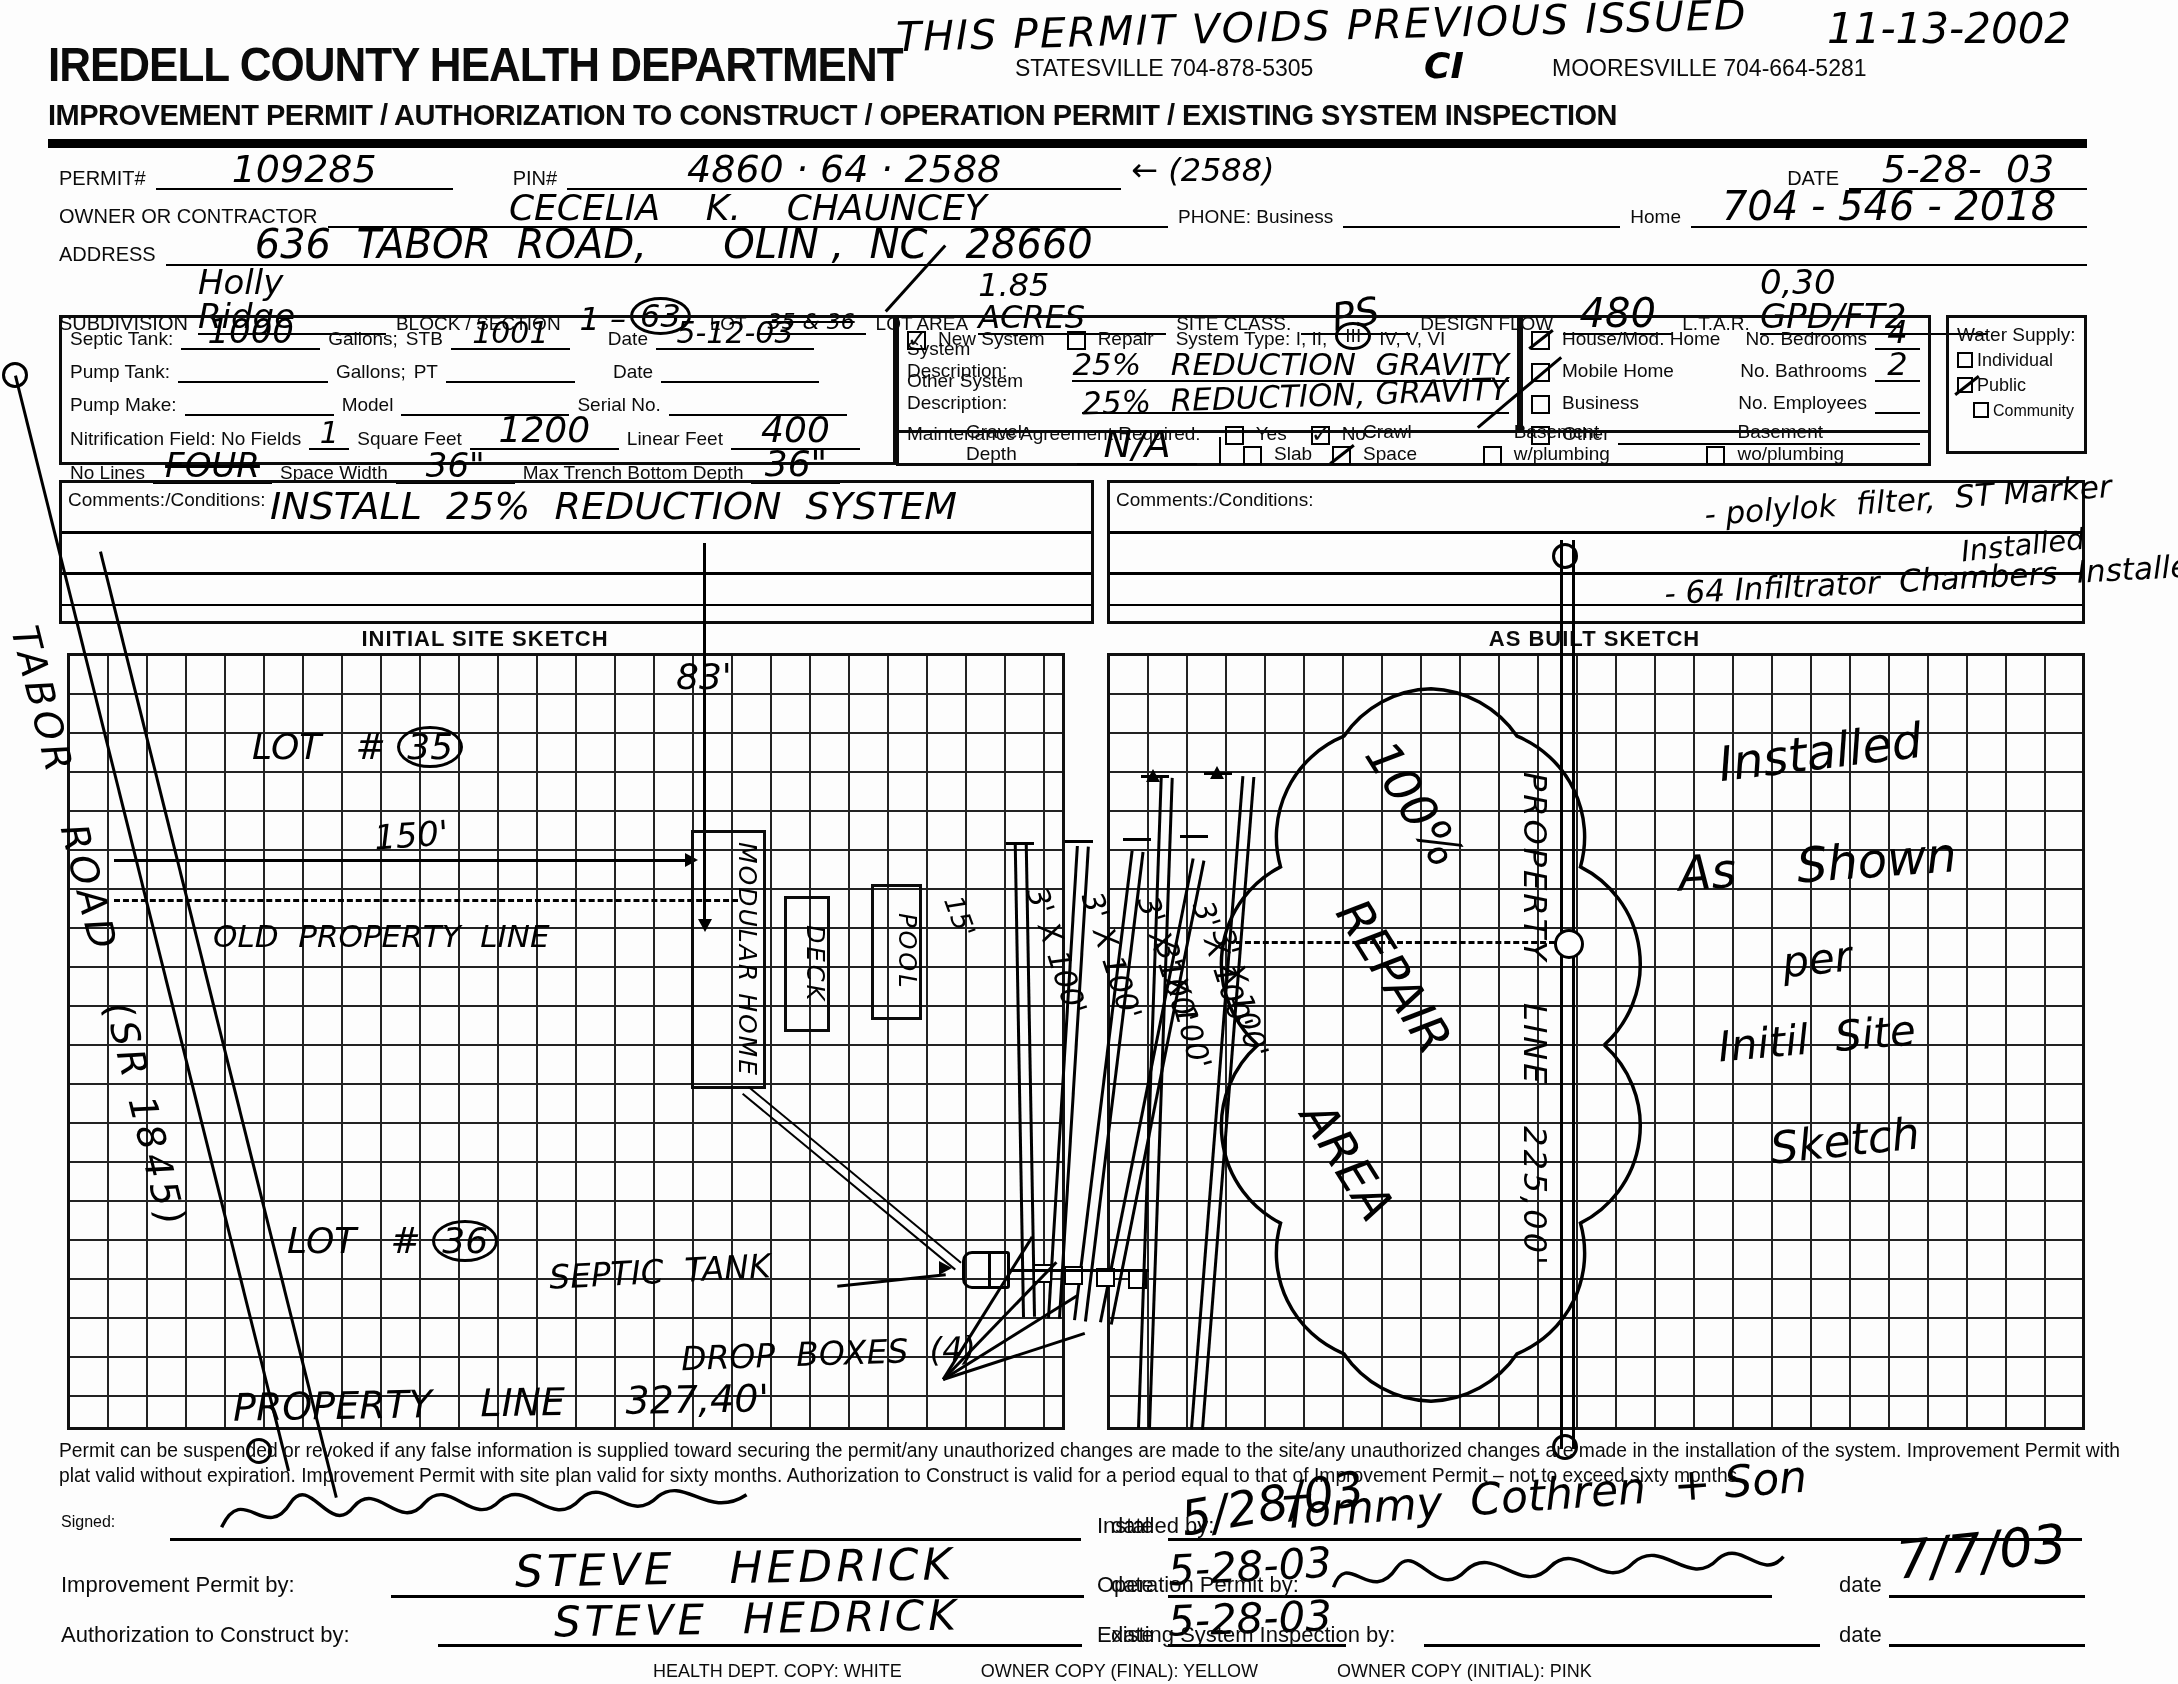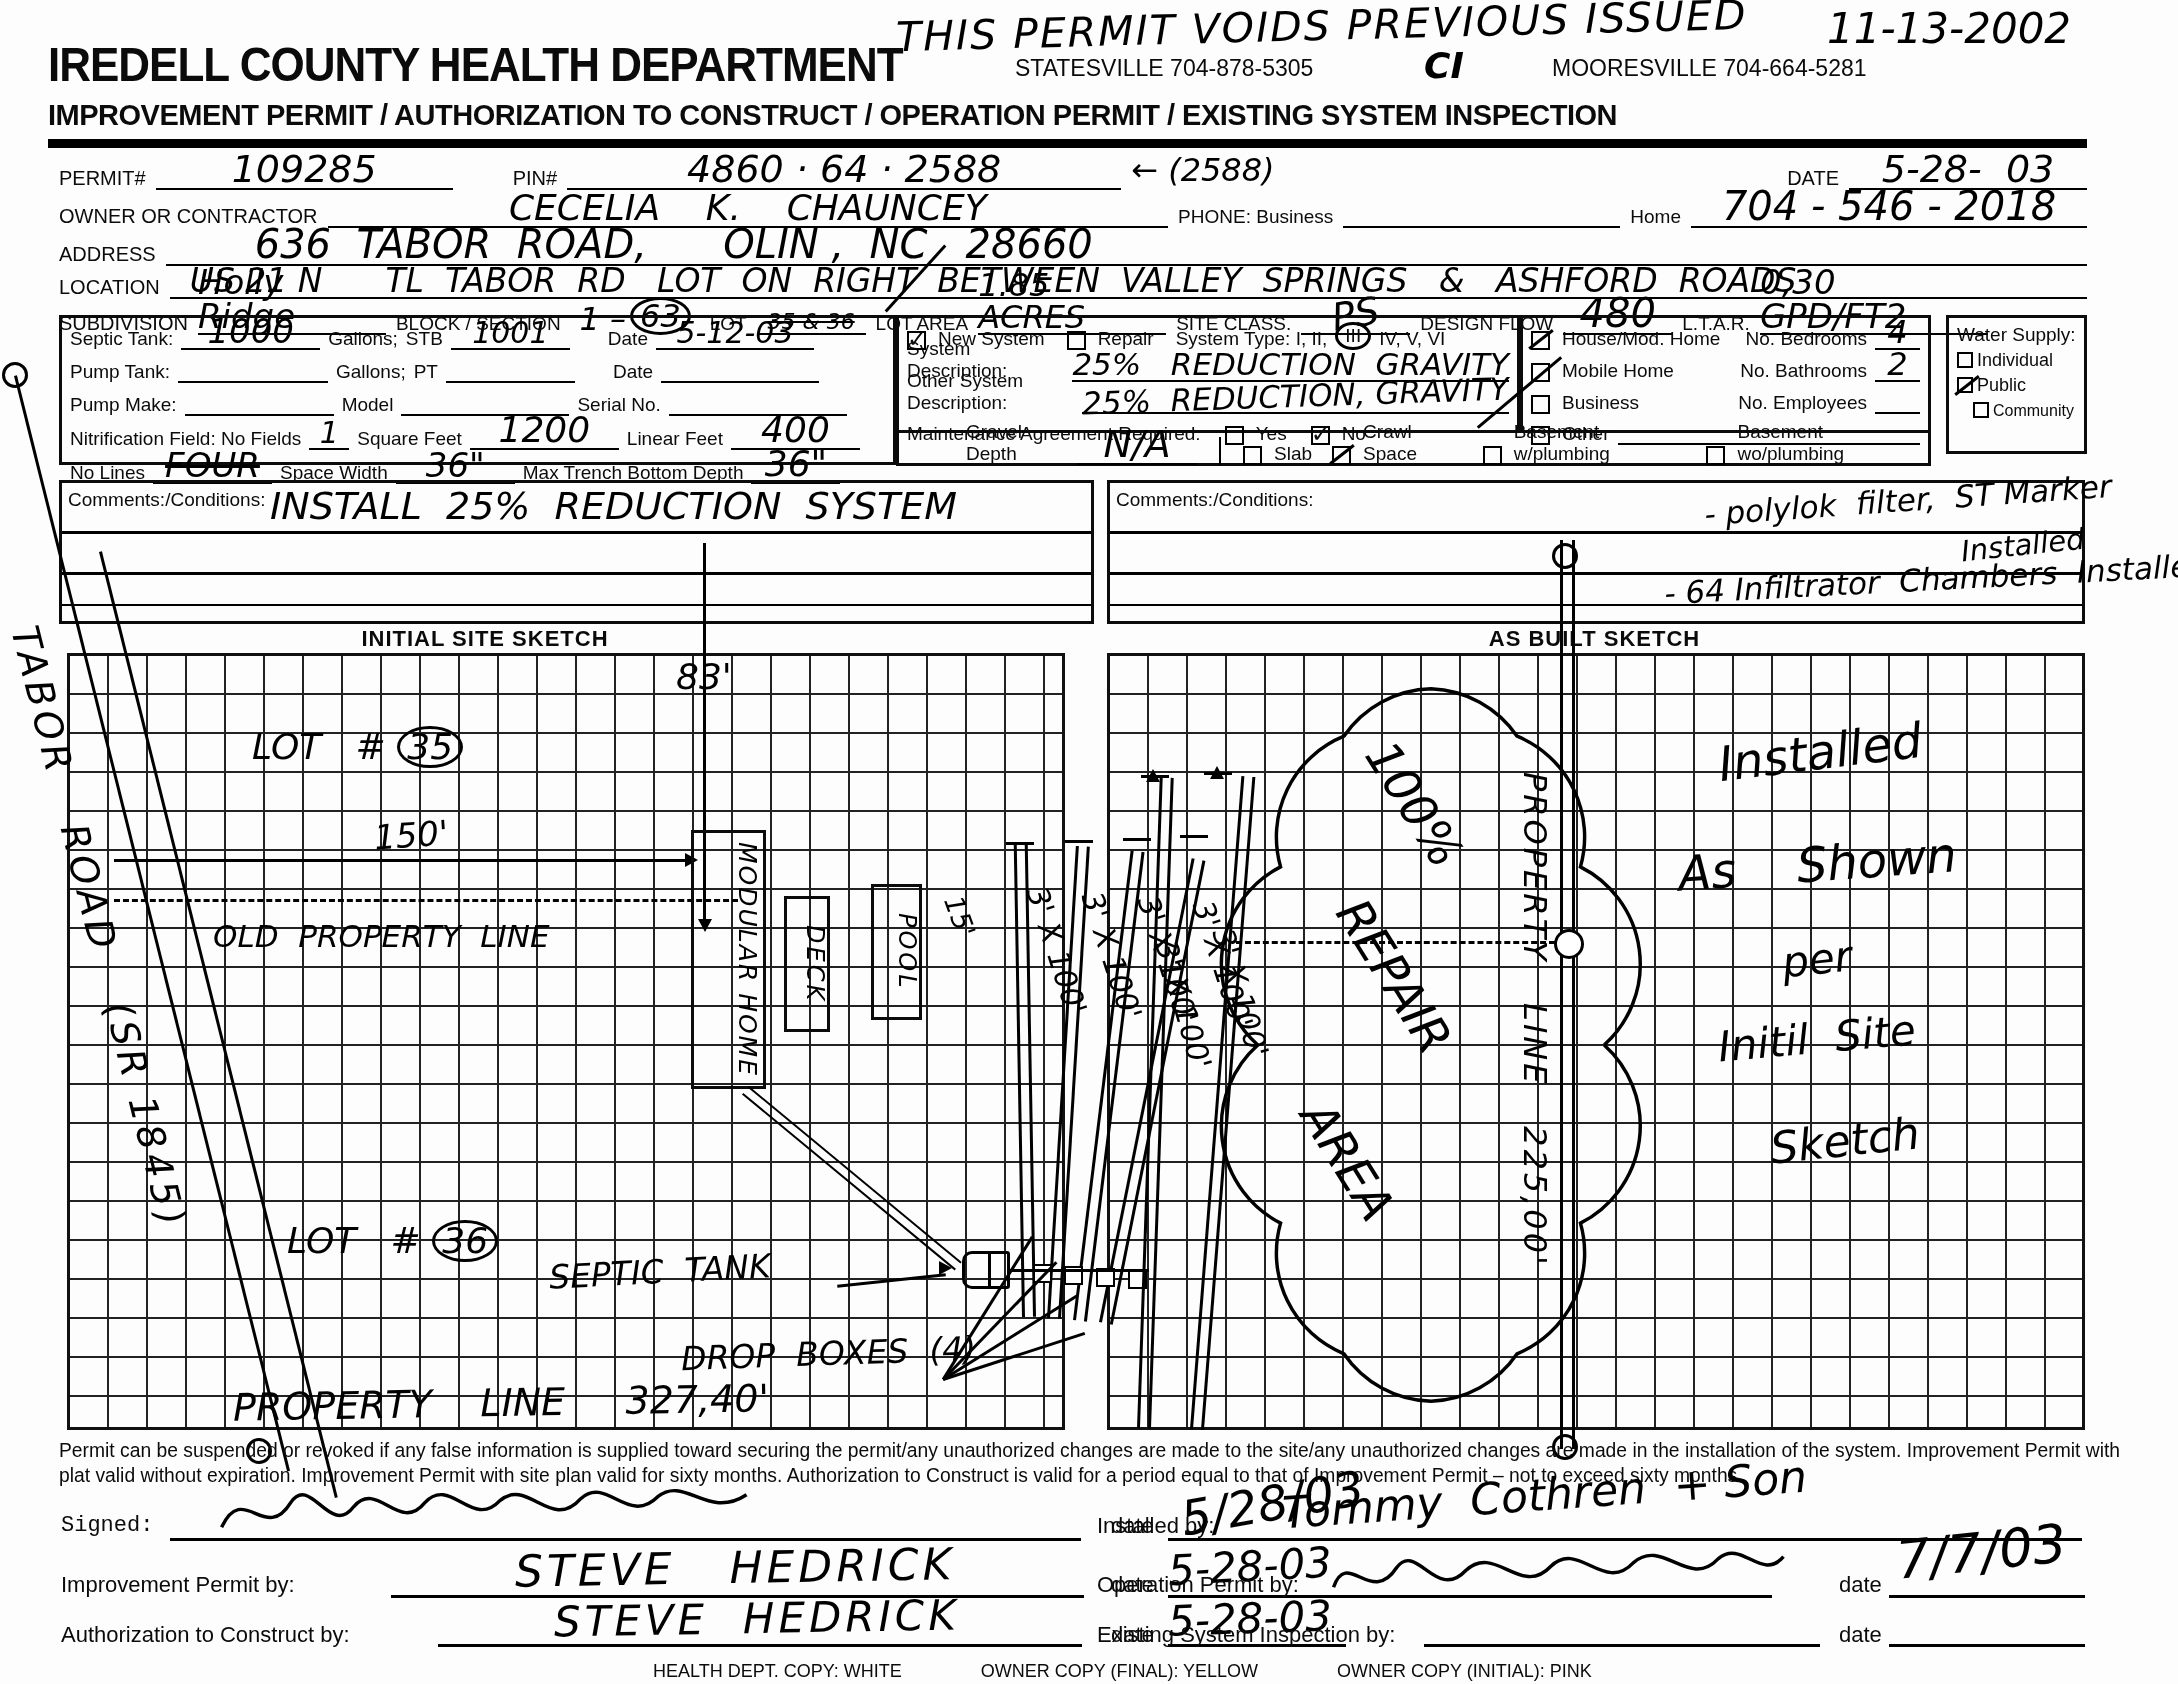--- a/index.html
+++ b/index.html
@@ -81,26 +81,20 @@
       </span>
   </div>
 
   <div class="frow" style="left:59px;top:226px;width:2028px;height:40px;">
     <span class="lbl" style="font-size:20px;">ADDRESS</span>
     <span class="fld" style="flex:1;justify-content:flex-start;padding-left:89px;">
         <span class="hw pre" style="font-size:40px;">636  TABOR  ROAD,      OLIN ,  NC   28660</span>
       </span>
   </div>
 
-  <div class="frow" style="left:59px;top:259px;width:2028px;height:40px;">
-    <span class="lbl" style="font-size:20px;">LOCATION</span>
-    <span class="fld" style="flex:1;justify-content:flex-start;padding-left:20px;">
-        <span class="hw pre" style="font-size:33px;">US 21 N      TL  TABOR  RD   LOT  ON  RIGHT  BETWEEN  VALLEY  SPRINGS   &amp;   ASHFORD  ROADS</span>
-      </span>
-  </div>
 
   <div class="frow" style="left:59px;top:293px;width:2028px;height:42px;">
     <span class="lbl" style="font-size:20px;">SUBDIVISION</span>
     <span class="fld" style="width:188px;">
         <span class="hw" style="font-size:34px;">Holly Ridge</span>
       </span>
     <span class="lbl" style="font-size:19px;">BLOCK / SECTION</span>
     <span class="fld" style="width:129px;border-bottom:none;">
       <span class="hw" style="font-size:32px;">1 –</span>
       <span class="hw circ" style="font-size:32px;margin-left:4px;">63</span>
@@ -397,21 +391,21 @@
   <div class="abs hw pre" style="left:1174px;top:978px;font-size:30px;transform:rotate(74deg);">3' X 100'</div>
 
   <div class="abs hw" style="left:1718px;top:728px;font-size:48px;transform:rotate(-7deg);">Installed</div>
   <div class="abs hw pre" style="left:1678px;top:840px;font-size:48px;transform:rotate(-4deg);">As    Shown</div>
   <div class="abs hw" style="left:1782px;top:939px;font-size:42px;transform:rotate(-6deg);">per</div>
   <div class="abs hw pre" style="left:1718px;top:1018px;font-size:42px;transform:rotate(-5deg);">Initil  Site</div>
   <div class="abs hw" style="left:1770px;top:1119px;font-size:44px;transform:rotate(-6deg);">Sketch</div>
 
   <div class="abs lbl" style="left:59px;top:1438px;width:2064px;font-size:19.3px;line-height:1.32;">Permit can be suspended or revoked if any false information is supplied toward securing the permit/any unauthorized changes are made to the site/any unauthorized changes are made in the installation of the system. Improvement Permit with plat valid without expiration. Improvement Permit with site plan valid for sixty months. Authorization to Construct is valid for a period equal to that of Improvement Permit – not to exceed sixty months.</div>
 
-  <div class="abs lbl" style="left:61px;top:1513px;font-size:22px;font-family:Liberation Mono, monospace;">Signed:</div>
+  <div class="abs lbl" style="left:61px;top:1513px;font-size:16px;">Signed:</div>
   <div class="line" style="left:170px;top:1538px;width:911px;height:2.5px;"></div>
   <svg class="abs" style="left:213px;top:1473px;" width="554" height="74" viewBox="0 0 560 75">
     <path d="M8,55 C30,8 52,72 78,30 C98,0 118,66 142,34 C166,6 188,62 214,30 C240,2 262,58 290,28 C318,4 342,60 372,26 C398,2 420,54 450,24 C478,2 500,48 540,22" fill="none" stroke="#000" stroke-width="3.5"></path>
   </svg>
   <div class="abs lbl" style="left:1111px;top:1513px;font-size:22px;">date</div>
   <div class="line" style="left:1168px;top:1538px;width:178px;height:2.5px;"></div>
   <div class="abs hw" style="left:1180px;top:1479px;font-size:48px;transform:rotate(-10deg);">5/28/03</div>
 
   <div class="abs lbl" style="left:61px;top:1572px;font-size:22px;">Improvement Permit by:</div>
   <div class="line" style="left:391px;top:1595px;width:693px;height:2.5px;"></div>

